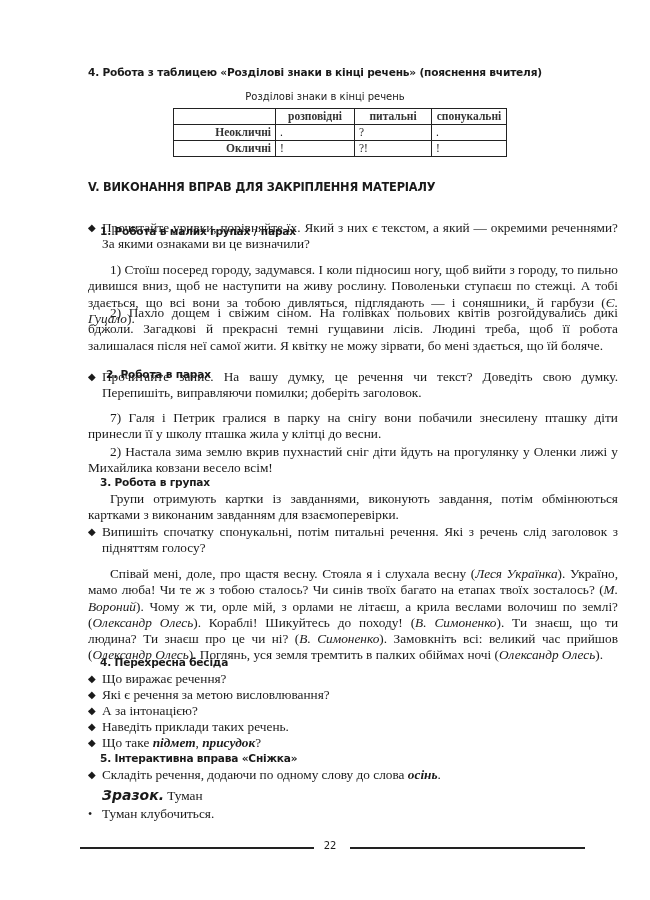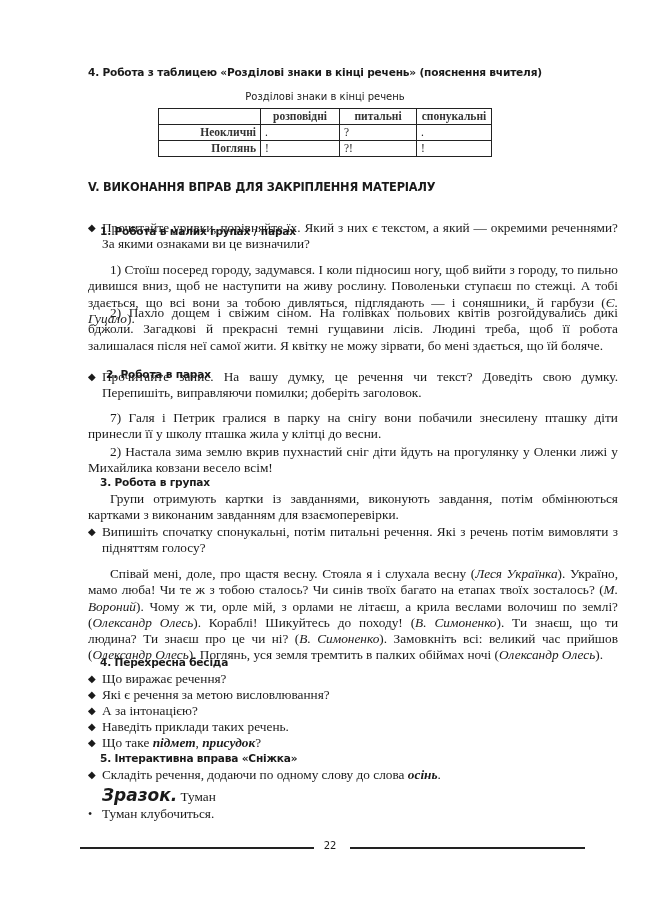--- a/index.html
+++ b/index.html
@@ -8,21 +8,21 @@
   .abs { position:absolute; }
   .h4 { font-family: "DejaVu Sans", sans-serif; font-weight:bold; font-size:10.6px; letter-spacing:-0.2px; white-space:nowrap; }
   .h5 { font-family: "DejaVu Sans", sans-serif; font-weight:bold; font-size:11.4px; letter-spacing:-0.2px; white-space:nowrap; }
   .txt { font-family: "Liberation Serif", serif; font-size:13.3px; line-height:16.3px; text-align:justify; }
   .para { position:absolute; left:88px; width:530px; }
   .indent { text-indent:22px; }
   .bul { position:absolute; left:88px; width:530px; padding-left:14px; box-sizing:border-box; }
   .bul .mark { position:absolute; left:0; top:0; font-size:10px; }
   .it { font-style:italic; }
   .bit { font-style:italic; font-weight:bold; }
-  table.punct { position:absolute; left:158px; top:108px; width:334px; border-collapse:collapse; font-family:"Liberation Serif", serif; font-size:11.5px; }
+  table.punct { position:absolute; left:173px; top:108px; width:334px; border-collapse:collapse; font-family:"Liberation Serif", serif; font-size:11.5px; }
   table.punct td { border:1.2px solid #222; height:15px; padding:0 4px; line-height:15px; }
   table.punct td.hdr { text-align:center; font-weight:bold; color:#333; }
   table.punct td.rowh { text-align:right; font-weight:bold; color:#333; }
   .caption { position:absolute; left:0; width:650px; top:91px; text-align:center; font-family:"DejaVu Sans", sans-serif; font-size:10px; }
   .rule { position:absolute; height:2px; background:#222; top:847px; }
   .pagenum { position:absolute; left:316px; top:840px; width:28px; text-align:center; font-family:"DejaVu Sans", sans-serif; font-weight:normal; font-size:10px; }
 </style>
 </head>
 <body>
 
@@ -38,21 +38,21 @@
     <td class="hdr" style="width:68px;">питальні</td>
     <td class="hdr">спонукальні</td>
   </tr>
   <tr>
     <td class="rowh">Неокличні</td>
     <td>.</td>
     <td>?</td>
     <td>.</td>
   </tr>
   <tr>
-    <td class="rowh">Поглянь</td>
+    <td class="rowh">Окличні</td>
     <td>!</td>
     <td>?!</td>
     <td>!</td>
   </tr>
 </tbody>
   </table>
 
 <div class="abs h5" style="left:88px; top:180px;">V. ВИКОНАННЯ ВПРАВ ДЛЯ ЗАКРІПЛЕННЯ МАТЕРІАЛУ</div>
 
 <div class="abs h4" style="left:100px; top:205px;margin-top:20px;">1. Робота в малих групах / парах</div>
@@ -70,21 +70,21 @@
   <span class="mark">◆</span>
   <span>Прочитайте запис. На вашу думку, це речення чи текст? Доведіть свою думку. Перепишіть, виправляючи помилки; доберіть заголовок.</span>
 </div>
 <div class="para txt indent" style="top:410px;">7) Галя і Петрик гралися в парку на снігу вони побачили знесилену пташку діти принесли її у школу пташка жила у клітці до весни.</div>
 <div class="para txt indent" style="top:444px;">2) Настала зима землю вкрив пухнастий сніг діти йдуть на прогулянку у Оленки лижі у Михайлика ковзани весело всім!</div>
 
 <div class="abs h4" style="left:100px; top:476px;">3. Робота в групах</div>
 <div class="para txt indent" style="top:491px;">Групи отримують картки із завданнями, виконують завдання, потім обмінюються картками з виконаним завданням для взаємоперевірки.</div>
 <div class="bul txt" style="top:524px;">
   <span class="mark">◆</span>
-  <span>Випишіть спочатку спонукальні, потім питальні речення. Які з речень потім вимовляти з підняттям голосу?</span>
+  <span>Випишіть спочатку спонукальні, потім питальні речення. Які з речень слід заголовок з підняттям голосу?</span>
 </div>
 <div class="para txt indent" style="top:566px;">
   <span>Співай мені, доле, про щастя весну. Стояла я і слухала весну (</span><span class="it">Леся Українка</span><span>). Україно, мамо люба! Чи те ж з тобою сталось? Чи синів твоїх багато на етапах твоїх зосталось? (</span><span class="it">М. Вороний</span><span>). Чому ж ти, орле мій, з орлами не літаєш, а крила веслами волочиш по землі? (</span><span class="it">Олександр Олесь</span><span>). Кораблі! Шикуйтесь до походу! (</span><span class="it">В. Симоненко</span><span>). Ти знаєш, що ти людина? Ти знаєш про це чи ні? (</span><span class="it">В. Симоненко</span><span>). Замовкніть всі: великий час прийшов (</span><span class="it">Олександр Олесь</span><span>). Поглянь, уся земля тремтить в палких обіймах ночі (</span><span class="it">Олександр Олесь</span><span>).</span>
 </div>
 
 <div class="abs h4" style="left:100px; top:656px;">4. Перехресна бесіда</div>
 <div class="bul txt" style="top:671px;">
   <span class="mark">◆</span>
   <span>Що виражає речення?</span>
 </div>
@@ -104,21 +104,21 @@
   <span class="mark">◆</span>
   <span>Що таке </span><span class="bit">підмет</span><span>, </span><span class="bit">присудок</span><span>?</span>
 </div>
 
 <div class="abs h4" style="left:100px; top:752px;">5. Інтерактивна вправа «Сніжка»</div>
 <div class="bul txt" style="top:767px;">
   <span class="mark">◆</span>
   <span>Складіть речення, додаючи по одному слову до слова </span><span class="bit">осінь</span><span>.</span>
 </div>
 <div class="abs txt" style="left:102px; top:787px; white-space:nowrap;">
-  <span class="sans" style="font-style:italic; font-weight:bold; font-size:17px;">Зразок.</span><span> Туман</span>
+  <span class="sans" style="font-style:italic; font-weight:bold; font-size:14px;">Зразок.</span><span> Туман</span>
 </div>
 <div class="bul txt" style="top:806px;">
   <span class="mark" style="font-size:12px;">•</span>
   <span>Туман клубочиться.</span>
 </div>
 
 <div class="rule" style="left:80px; width:234px;"></div>
 <div class="pagenum">22</div>
 <div class="rule" style="left:350px; width:235px;"></div>
 

